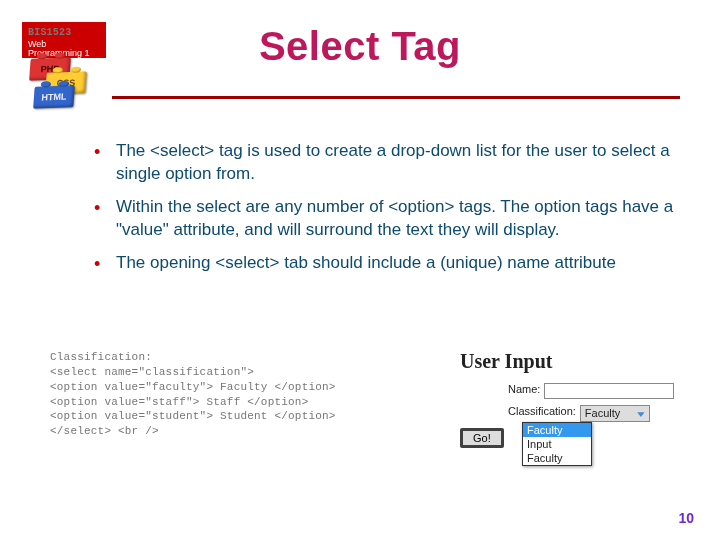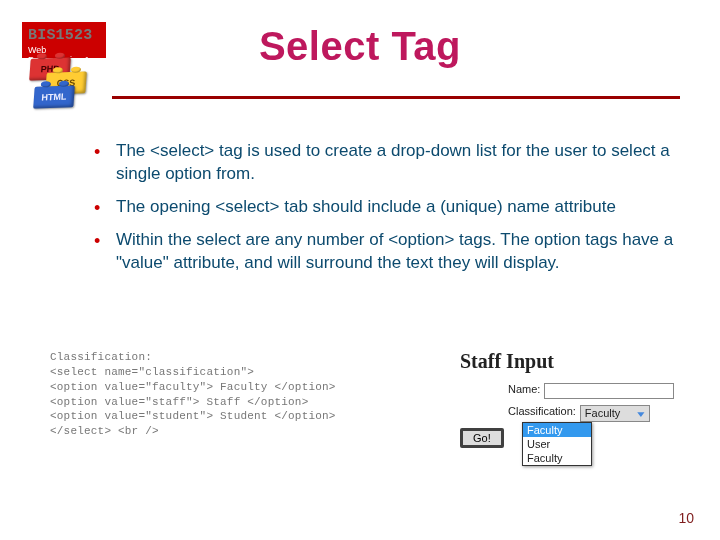--- a/index.html
+++ b/index.html
@@ -11,21 +11,21 @@
     position: relative;
     overflow: hidden;
   }
   .header { position: relative; height: 110px; }
   .course-badge {
     position: absolute; top: 22px; left: 22px;
     width: 84px; height: 36px; background: #c00;
     color: #fff; padding: 4px 6px;
     font-size: 9px; line-height: 1.1;
   }
-  .course-badge .code { font-weight: bold; font-size: 15px; }
+  .course-badge .code { font-weight: bold; font-size: 10px; }
   .bricks { position: absolute; top: 58px; left: 28px; width: 70px; height: 60px; }
   .brick {
     position: absolute; width: 40px; height: 22px; border-radius: 2px;
     box-shadow: inset -2px -2px 3px rgba(0,0,0,.3), 1px 1px 2px rgba(0,0,0,.4);
     font-size: 9px; font-weight: bold; text-align: center; line-height: 22px;
     color: #222; transform: skewX(-6deg) rotate(-2deg);
   }
   .brick::before, .brick::after {
     content: ""; position: absolute; top: -5px; width: 10px; height: 6px;
     border-radius: 50%; background: inherit;
@@ -85,21 +85,21 @@
     box-shadow: 1px 1px 3px rgba(0,0,0,.4);
   }
   .demo .opts div { padding: 1px 4px; }
   .demo .opts div.hl { background: #39e; color: #fff; }
   .demo button {
     border: 3px solid #404040; background: #ddd; font-size: 11px;
     padding: 1px 10px; border-radius: 2px;
   }
   .pagenum {
     position: absolute; bottom: 14px; right: 26px;
-    font-size: 14px; color: #7f1d1d;
+    font-size: 14px; color: #6d28d9; font-weight: bold;
   }
 </style>
 </head>
 <body>
 
 <div class="header">
   <div class="course-badge">
     <div class="code">BIS1523</div>
     <div>Web Programming 1</div>
   </div>
@@ -108,46 +108,46 @@
     <div class="brick y">CSS</div>
     <div class="brick b">HTML</div>
   </div>
   <div class="title">Select Tag</div>
   <div class="hr"></div>
 </div>
 
 <div class="content">
   <ul>
     <li>The &lt;select&gt; tag is used to create a drop-down list for the user to select a single option from.</li>
+    <li>Within the select are any number of &lt;option&gt; tags.  The option tags have a "value" attribute, and will surround the text they will display.</li>
     <li>The opening &lt;select&gt; tab should include a (unique) name attribute</li>
-    <li>Within the select are any number of &lt;option&gt; tags.  The option tags have a "value" attribute, and will surround the text they will display.</li>
   </ul>
 </div>
 
 <div class="example">
   <div class="code">
     <div>Classification:</div>
     <div>&lt;select name="classification"&gt;</div>
     <div>&lt;option value="faculty"&gt; Faculty &lt;/option&gt;</div>
     <div>&lt;option value="staff"&gt; Staff &lt;/option&gt;</div>
     <div>&lt;option value="student"&gt; Student &lt;/option&gt;</div>
     <div>  &lt;/select&gt; &lt;br /&gt;</div>
   </div>
   <div class="demo">
-    <h3>Staff Input</h3>
+    <h3>User Input</h3>
     <div class="row">
       <label>Name:</label>
       <input type="text" value="" style="">
     </div>
     <div class="row" style="position:relative;">
       <label>Classification:</label>
       <span class="sel">Faculty</span>
       <div class="opts">
         <div class="hl">Faculty</div>
-        <div>User</div>
+        <div>Input</div>
         <div>Faculty</div>
       </div>
     </div>
     <div class="row" style="margin-top:4px;">
       <button>Go!</button>
     </div>
   </div>
 </div>
 
 <div class="pagenum">10</div>

